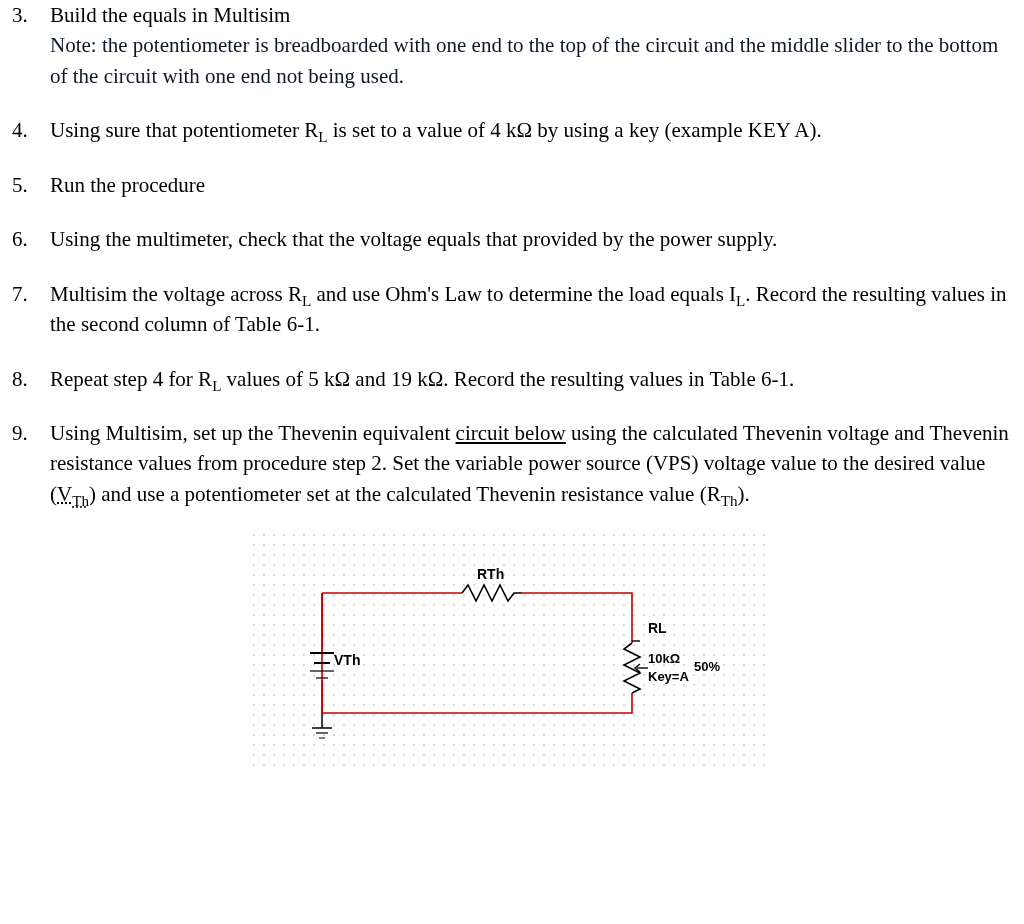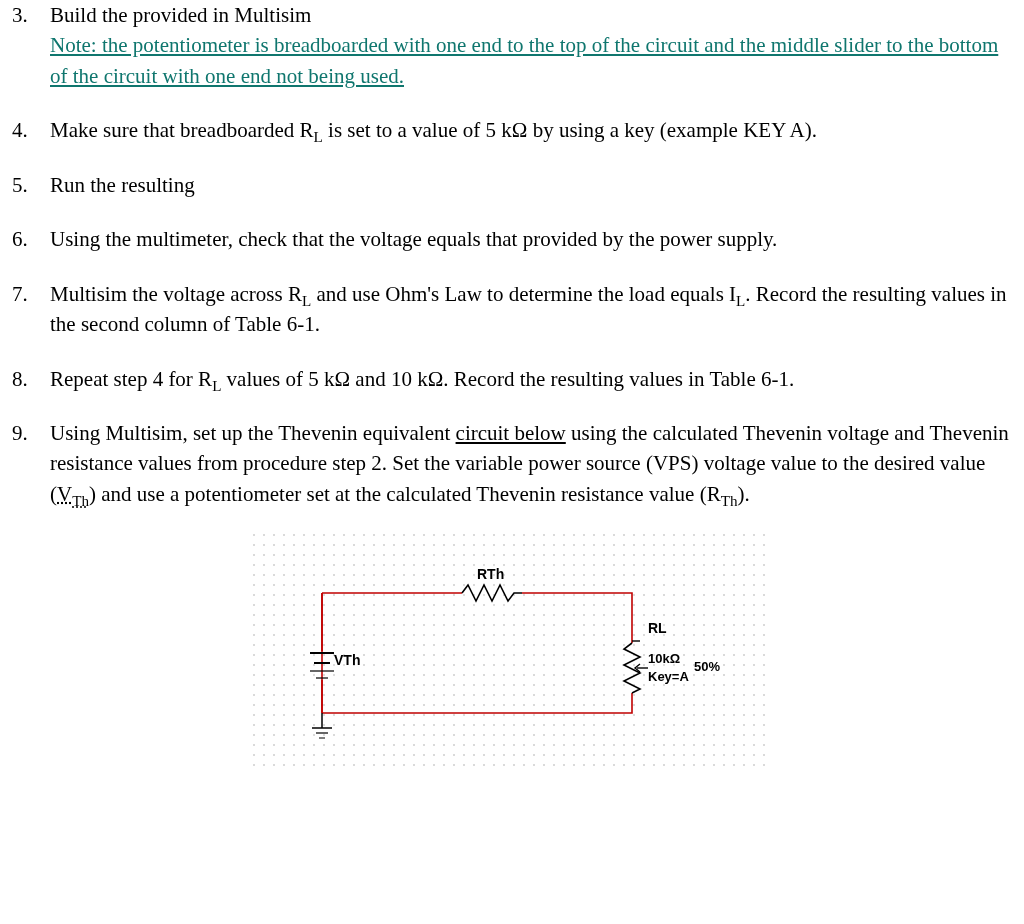--- a/index.html
+++ b/index.html
@@ -23,22 +23,21 @@
       margin-bottom: 24px;
     }
     .num {
       flex: 0 0 38px;
       text-align: left;
     }
     .body {
       flex: 1;
     }
     .note-red {
-      color: #0f766e;
-      text-decoration: underline;
+      color: #0f172a;
     }
     .sub {
       font-size: 0.72em;
       vertical-align: sub;
       line-height: 0;
     }
     .underline {
       text-decoration: underline;
     }
     .diagram-wrap {
@@ -68,57 +67,57 @@
     }
   </style>
 </head>
 <body>
 
 <ol class="steps">
 
   <li>
     <div class="num">3.</div>
     <div class="body">
-      <span>Build the provided in Multisim</span><br>
+      <span>Build the equals in Multisim</span><br>
       <span class="note-red">Note: the potentiometer is breadboarded with one end to the top of the circuit and the middle slider to the bottom of the circuit with one end not being used.</span>
     </div>
   </li>
 
   <li>
     <div class="num">4.</div>
     <div class="body">
-      <span>Make sure that breadboarded R</span><span class="sub">L</span> <span>is set to a value of 5 kΩ by using a key (example KEY A).</span>
+      <span>Using sure that potentiometer R</span><span class="sub">L</span> <span>is set to a value of 4 kΩ by using a key (example KEY A).</span>
     </div>
   </li>
 
   <li>
     <div class="num">5.</div>
     <div class="body">
-      <span>Run the resulting</span>
+      <span>Run the procedure</span>
     </div>
   </li>
 
   <li>
     <div class="num">6.</div>
     <div class="body">
       <span>Using the multimeter, check that the voltage equals that provided by the power supply.</span>
     </div>
   </li>
 
   <li>
     <div class="num">7.</div>
     <div class="body">
       <span>Multisim the voltage across R</span><span class="sub">L</span><span> and use Ohm's Law to determine the load equals I</span><span class="sub">L</span><span>.  Record the resulting values in the second column of Table 6-1.</span>
     </div>
   </li>
 
   <li>
     <div class="num">8.</div>
     <div class="body">
-      <span>Repeat step 4 for R</span><span class="sub">L</span><span> values of 5 kΩ and 10 kΩ.  Record the resulting values in Table 6-1.</span>
+      <span>Repeat step 4 for R</span><span class="sub">L</span><span> values of 5 kΩ and 19 kΩ.  Record the resulting values in Table 6-1.</span>
     </div>
   </li>
 
   <li>
     <div class="num">9.</div>
     <div class="body">
       <span>Using Multisim, set up the Thevenin equivalent </span><span class="underline">circuit  below</span><span> using the calculated Thevenin voltage and Thevenin resistance values from procedure step 2. Set the variable power source (VPS) voltage value to the desired value (</span><span class="underline" style="text-decoration-style: dotted;">V</span><span class="sub underline" style="text-decoration-style: dotted;">Th</span><span>) and use a potentiometer set at the calculated Thevenin resistance value (R</span><span class="sub">Th</span><span>).</span>
     </div>
   </li>
 

